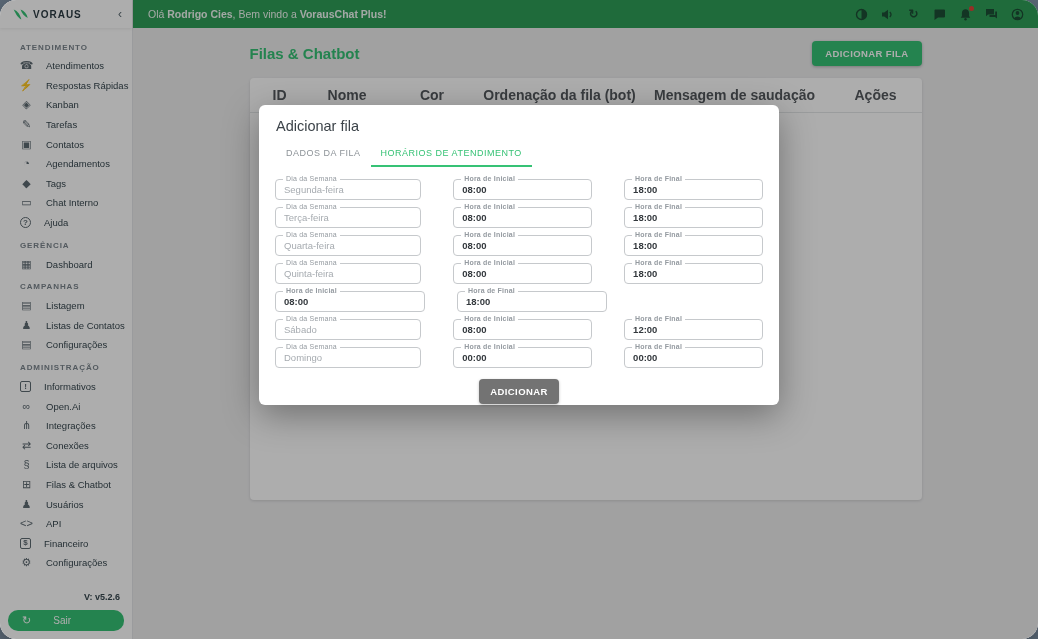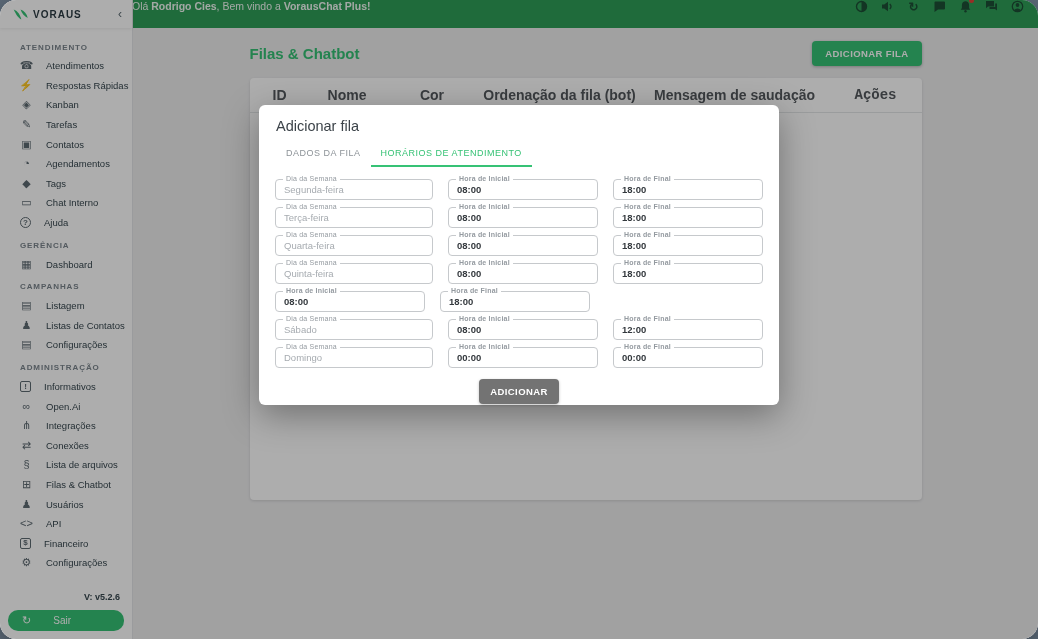--- a/index.html
+++ b/index.html
@@ -57,22 +57,22 @@
   .logout-btn {
     margin: 4px 8px 8px; height: 21px; border: none; border-radius: 10px;
     background: #36c275; color: #fff; font-size: 10px;
     display: flex; align-items: center; cursor: pointer;
     font-family: "Liberation Sans", sans-serif;
   }
   .logout-icon { margin: 0 22px 0 14px; font-size: 11px; line-height: 1; }
 
   
   .topbar {
-    position: absolute; left: 117px; right: 0; top: 0; height: 28px;
-    background: #2f9e57; display: flex; align-items: flex-start; z-index: 1;
+    position: absolute; left: 133px; right: 0; top: 0; height: 28px;
+    background: #2f9e57; display: flex; align-items: center; z-index: 1;
   }
   .greeting { margin-left: 15px; font-size: 10.5px; color: rgba(255,255,255,.93); }
   .greeting b { font-weight: bold; }
   .topbar-icons { margin-left: auto; display: flex; align-items: center; gap: 13px; padding-right: 14px; }
   .tb-icon {
     width: 13px; height: 13px; position: relative; cursor: pointer;
     color: #1d4e36; display: inline-flex; align-items: center; justify-content: center;
   }
   .tb-icon svg { width: 13px; height: 13px; display: block; }
   .tb-glyph { font-size: 12px; font-weight: bold; line-height: 1; }
@@ -107,21 +107,21 @@
     box-shadow: 0 10px 35px rgba(0,0,0,.35);
   }
   .modal-title { padding: 13px 17px 5px; font-size: 14.5px; color: #3c4349; }
   .tabs { display: flex; padding: 0 17px; }
   .tab {
     padding: 9px 10px 7px; font-size: 9px; font-weight: normal; letter-spacing: .5px;
     color: #8d9398; cursor: pointer; border-bottom: 2px solid transparent; text-transform: uppercase;
   }
   .tab.active { color: #36c275; border-bottom-color: #36c275; }
   .rows { padding: 12px 16px 0; }
-  .frow { display: flex; gap: 15px; margin-bottom: 7px; }
+  .frow { display: flex; gap: 32px; margin-bottom: 7px; }
   .ffield {
     position: relative; height: 21px; border: 1px solid #c6c9cc; border-radius: 4px;
     display: flex; align-items: center; padding: 0 8px; background: #fff;
   }
   .f-day { width: 158px; }
   .f-time { width: 150px; font-weight: bold; }
   .flabel {
     position: absolute; top: -5px; left: 7px; background: #fff; padding: 0 3px;
     font-size: 7px; color: #949aa0; letter-spacing: .2px; white-space: nowrap;
   }
@@ -336,21 +336,21 @@
   <div class="th" style="width: 60px;">ID</div>
 
   <div class="th" style="width: 75px;">Nome</div>
 
   <div class="th" style="width: 95px;">Cor</div>
 
   <div class="th" style="width: 160px;">Ordenação da fila (bot)</div>
 
   <div class="th" style="width: 190px;">Mensagem de saudação</div>
 
-  <div class="th" style="width: 92px; font-family: Liberation Mono, monospace;">Ações</div>
+  <div class="th" style="width: 92px;">Ações</div>
 </div>
       </div>
     </div>
   </div>
 
   <div class="backdrop"></div>
   <div class="modal">
     <div class="modal-title">Adicionar fila</div>
     <div class="tabs">
   <div class="tab">DADOS DA FILA</div>

